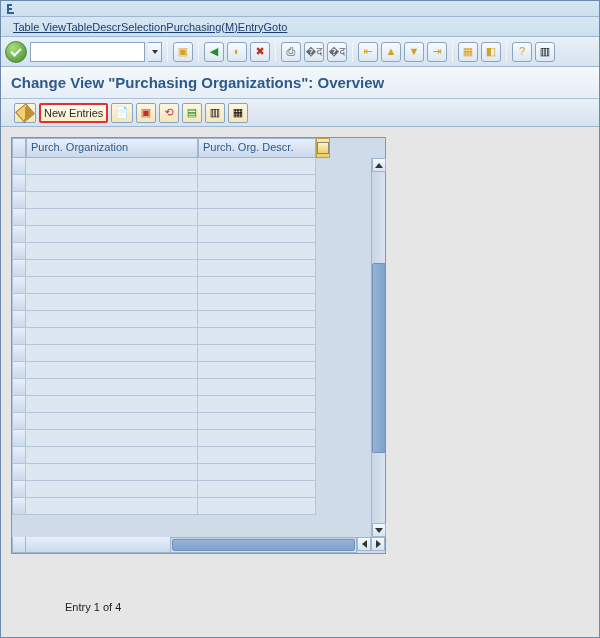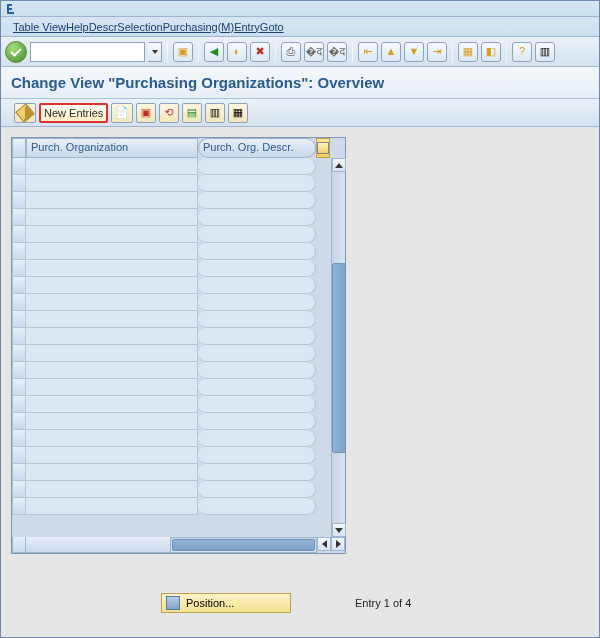--- a/index.html
+++ b/index.html
@@ -28,27 +28,27 @@
 
   
   .app-toolbar { height: 28px; background: linear-gradient(#eaf0f7,#d6e3ef); border-bottom: 1px solid #9db7d0; display: flex; align-items: center; padding: 0 13px; gap: 3px; }
   .app-btn { height: 20px; border: 1px solid #8aa4c0; border-radius: 2px; background: linear-gradient(#fdf7e0,#f3e6b8); display: flex; align-items: center; justify-content: center; cursor: pointer; padding: 0 3px; min-width: 20px; }
   .new-entries { border: 2px solid #e03030; background: linear-gradient(#fffdf2,#fdf0c8); color: #2a2a2a; font-size: 11px; height: 20px; }
 
   
   .work-area { background: #e6e6e6; height: 511px; position: relative; padding: 10px 0 0 10px; }
 
   
-  .table-box { width: 335px; border: 1px solid #7f97b3; background: #cfdbe9; position: relative; }
+  .table-box { width: 375px; border: 1px solid #7f97b3; background: #cfdbe9; position: relative; }
   .thead { display: flex; height: 20px; }
   .th-sel { width: 14px; background: linear-gradient(#e8effa,#cbd9eb); border: 1px solid #9db7d0; }
   .th { background: linear-gradient(#e8effa,#cbd9eb); border: 1px solid #9db7d0; color: #2b5a8c; padding: 2px 4px; overflow:hidden; white-space:nowrap; }
   .th-cfg { width: 14px; background: linear-gradient(#fbe8a0,#f0cf6a); border: 1px solid #b9a250; display:flex;align-items:center;justify-content:center;cursor:pointer; }
   .col-org { width: 172px; }
-  .col-desc { width: 118px; border-radius: 10px; }
+  .col-desc { width: 118px; }
 
   .tbody { height: 379px; overflow: hidden; position: relative; }
   .trow { display: flex; height: 17px; }
   .td-sel { width: 14px; background: linear-gradient(#e8effa,#cbd9eb); border: 1px solid #b5c6da; border-top:none; }
   .td { background: #dde7f2; border-right: 1px solid #b5c6da; border-bottom: 1px solid #b5c6da; padding: 1px 4px; overflow:hidden; white-space:nowrap;}
   .td.first { border-top: 1px solid #b5c6da; background: #fff; }
   .trow.data .td { background: #eef3fa; }
 
   
   .vscroll { position: absolute; top: 20px; right: 0; width: 14px; height: 379px; background: linear-gradient(90deg,#c8d5e5,#d9e4f0); border-left: 1px solid #9db7d0; }
@@ -88,21 +88,21 @@
 <div class="session-bar">
   <div class="session-icon">
     <svg width="12" height="12" viewBox="0 0 12 12">
         <path d="M1 1h5v2H3v2h3v2H3v2h5v2H1z" fill="#2a6496"></path>
       </svg>
   </div>
 </div>
 
 <div class="menu-bar">
   <span class="menu-item">Table View</span>
-  <span class="menu-item">Help</span>
+  <span class="menu-item">Table</span>
   <span class="menu-item">Descr</span>
   <span class="menu-item">Selection</span>
   <span class="menu-item">Purchasing(M)</span>
   <span class="menu-item">Entry</span>
   <span class="menu-item">Goto</span>
 </div>
 
 <div class="toolbar">
   <div class="ok-btn"></div>
   <input class="cmd-field" value="" style="">
@@ -319,20 +319,16 @@
       <div class="hpad"></div>
       <div class="htrack">
           <div class="hthumb"></div>
         </div>
       <div class="hbtn left"></div>
       <div class="hbtn right"></div>
     </div>
   </div>
 
   <div class="footer-row">
-    <div class="pos-btn">
-      <div class="icon"></div>
-      <span>Position...</span>
-    </div>
     <span class="entry-text">Entry 1 of 4</span>
   </div>
 
 </div>
 
 </body></html>

